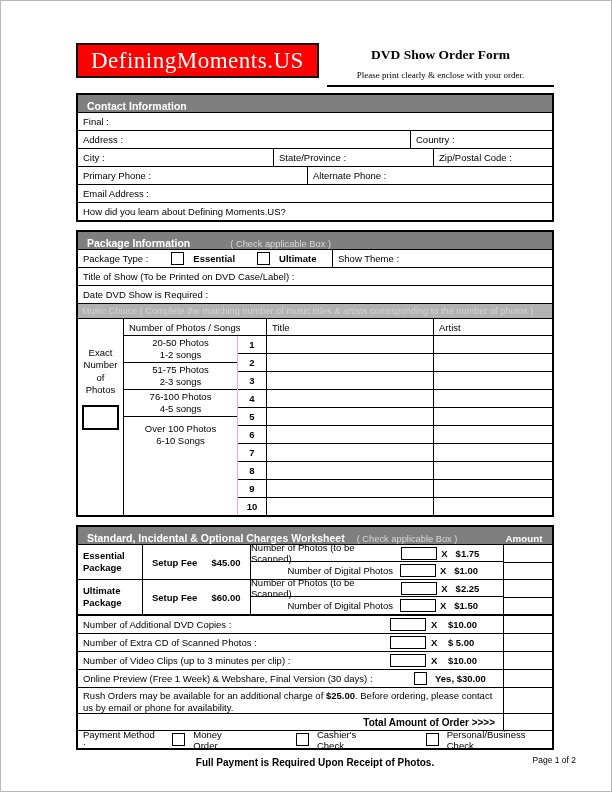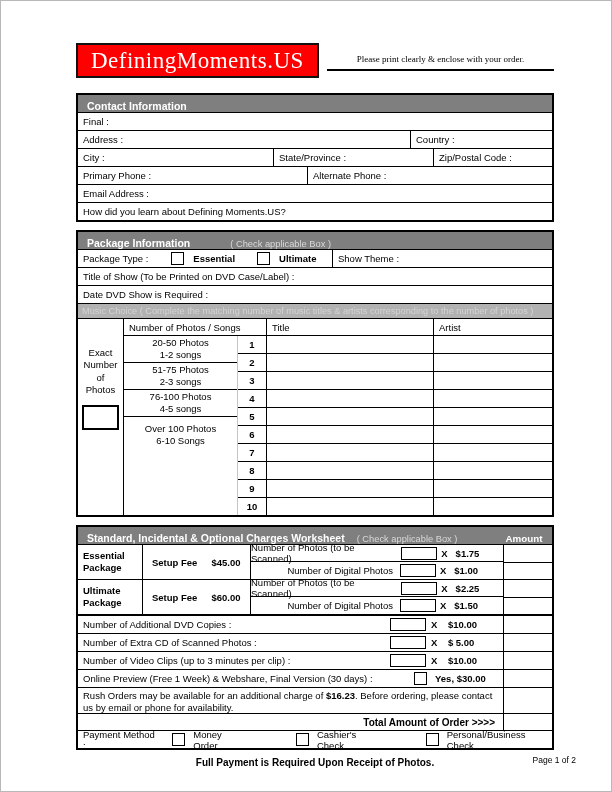--- a/index.html
+++ b/index.html
@@ -97,20 +97,21 @@
 <body>
 
 <div class="page">
   <div class="content">
 
     <div class="topbar">
       <div class="logo-box">
         <span class="logo-text">DefiningMoments.US</span>
       </div>
       <div class="header-right">
+        <div class="form-title">DVD Show Order Form</div>
         <div class="tagline">Please print clearly &amp; enclose with your order.</div>
       </div>
     </div>
 
     <div class="section">
       <div class="sect-head">
         <span>Contact Information</span>
       </div>
       <div class="row">
         <div class="cell grow">
@@ -341,21 +342,21 @@
         <div class="chrow-main">
           <span class="qlabel">Online Preview (Free 1 Week) &amp; Webshare, Final Version (30 days) :</span>
           <span class="cb"></span>
           <span class="qcalc" style="width:66px; margin-left:8px;">Yes, $30.00</span>
         </div>
         <div class="chrow-amt"></div>
       </div>
 
       <div class="chrow">
         <div class="chrow-main rush-main">
-          <span>Rush Orders may be available for an additional charge of </span><span class="b">$16.23</span><span>.  Before ordering, please contact us by email or phone for availability.</span>
+          <span>Rush Orders may be available for an additional charge of </span><span class="b">$25.00</span><span>.  Before ordering, please contact us by email or phone for availability.</span>
         </div>
         <div class="chrow-amt"></div>
       </div>
 
       <div class="chrow">
         <div class="chrow-main total-main">
           <span>Total Amount of Order &gt;&gt;&gt;&gt;</span>
         </div>
         <div class="chrow-amt"></div>
       </div>

